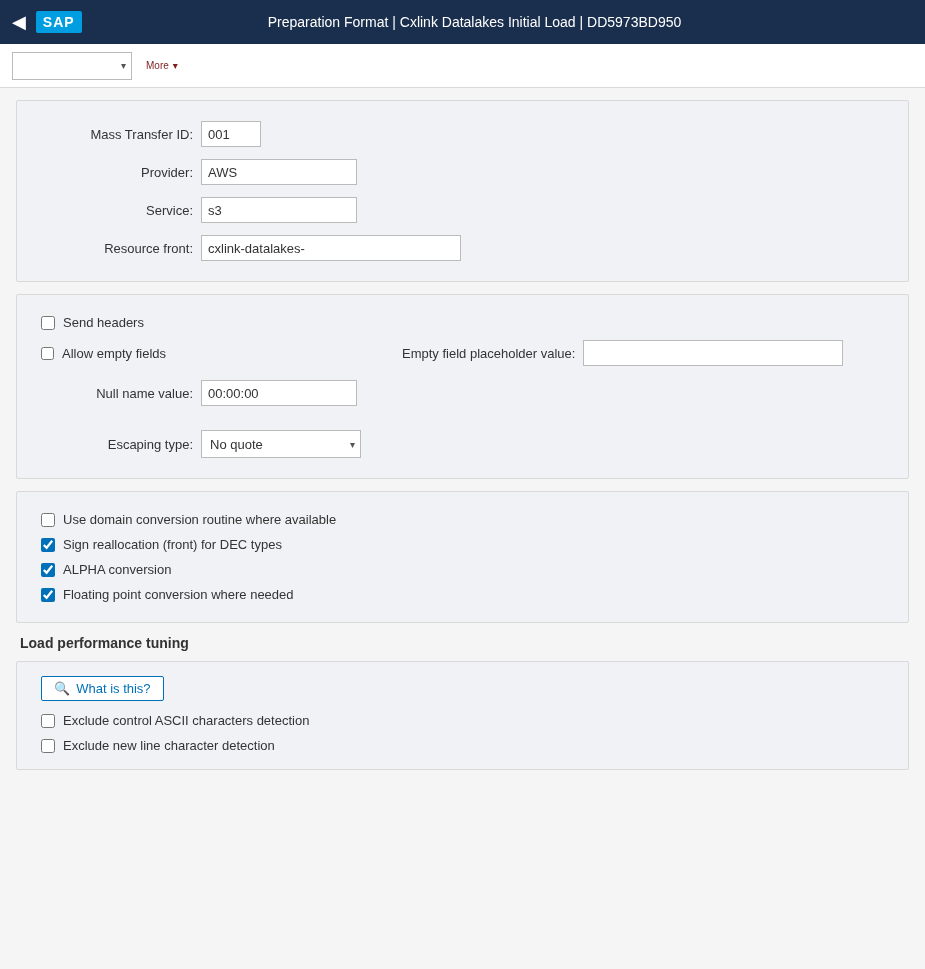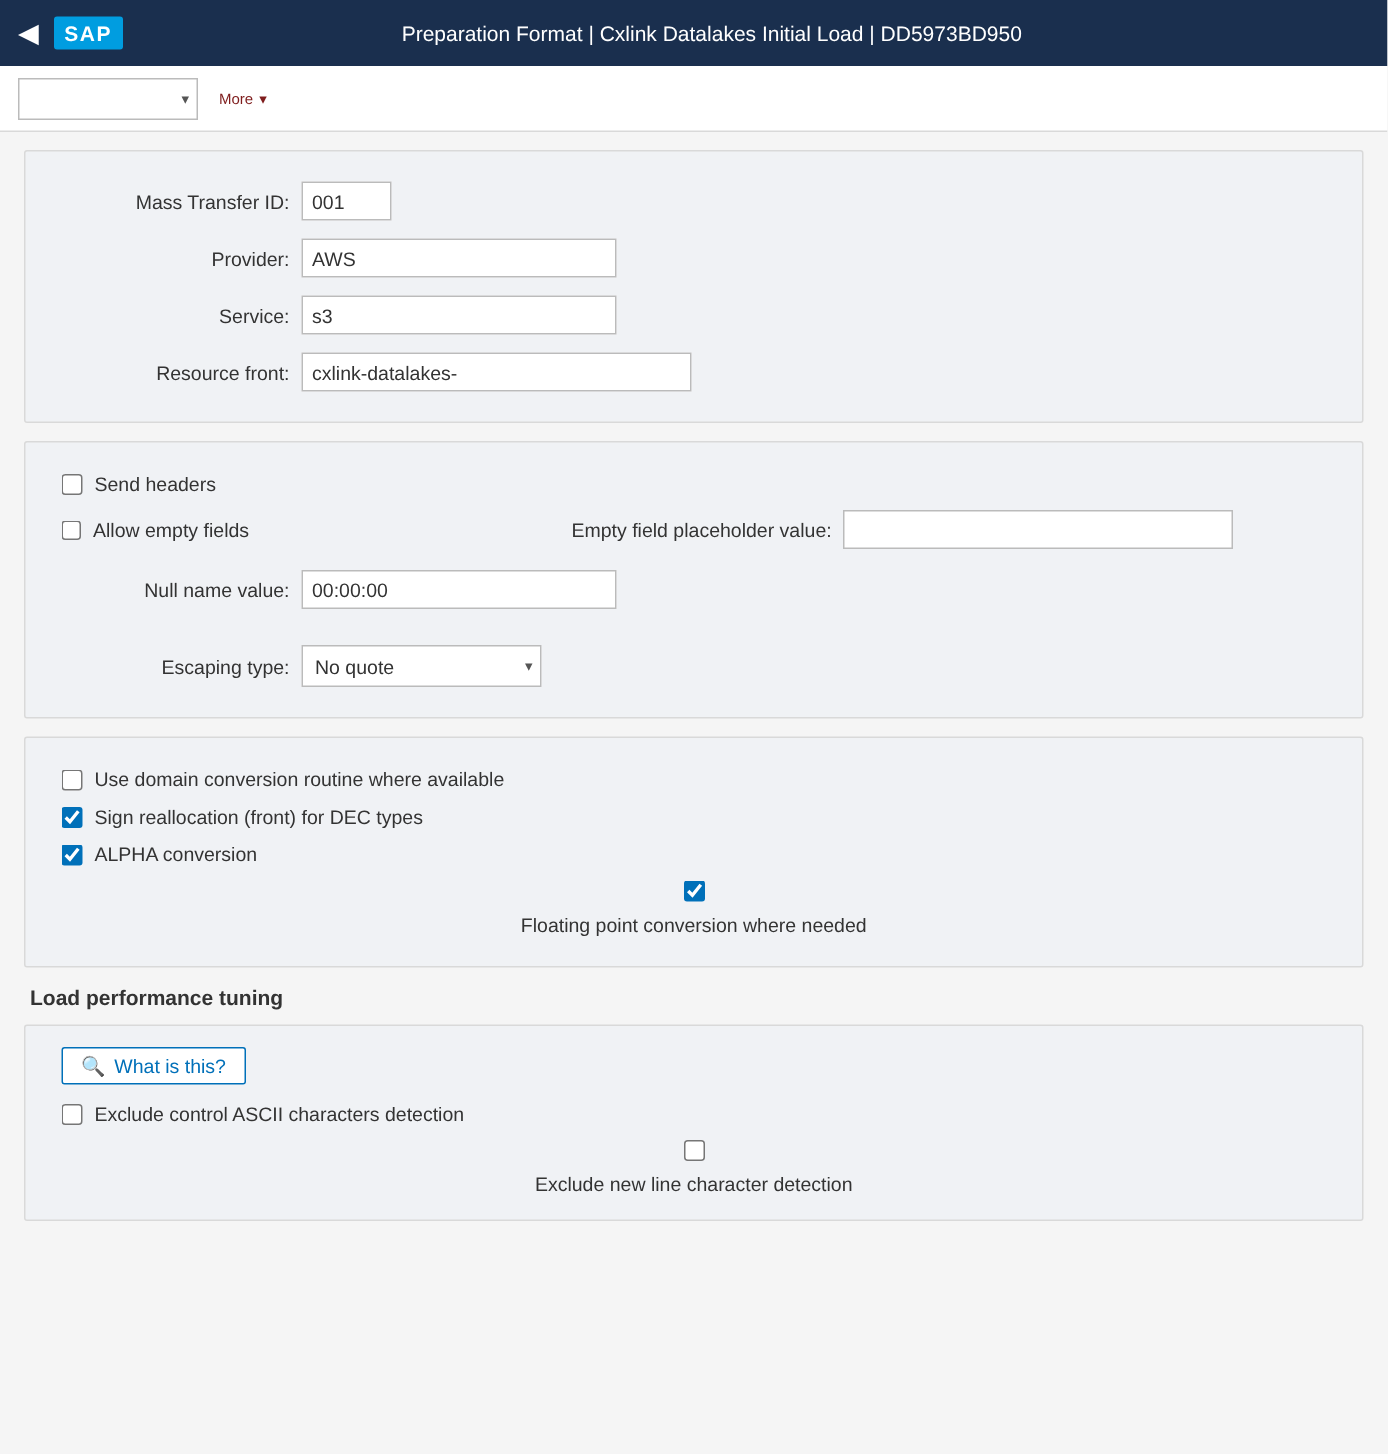--- a/index.html
+++ b/index.html
@@ -129,31 +129,31 @@
     .form-input {
       border: 1px solid #bbb;
       background: #fff;
       padding: 3px 6px;
       font-size: 13px;
       height: 26px;
       color: #333;
       outline: none;
     }
     .input-small { width: 60px; }
-    .input-medium { width: 210px; }
+    .input-medium { width: 156px; }
     .input-large { width: 260px; }
 
     
     .checkbox-row {
       display: flex;
       align-items: center;
       gap: 8px;
       margin-bottom: 10px;
     }
-    .checkbox-row:last-child { margin-bottom: 0; flex-direction: column; }
+    .checkbox-row:last-child { margin-bottom: 0; }
     .checkbox-row input[type="checkbox"] {
       width: 14px;
       height: 14px;
       cursor: pointer;
       flex-shrink: 0;
       accent-color: #0070b9;
     }
     .checkbox-label {
       font-size: 13px;
       color: #333;
@@ -270,21 +270,21 @@
     <div class="checkbox-row">
       <input type="checkbox" id="send-headers" style="">
       <label for="send-headers" class="checkbox-label">Send headers</label>
     </div>
 
     <div style="display:flex; align-items:center; margin-bottom:14px;">
       <div style="display:flex; align-items:center; gap:8px; min-width:300px;">
         <input type="checkbox" id="allow-empty" style="">
         <label for="allow-empty" class="checkbox-label">Allow empty fields</label>
       </div>
-      <div style="display:flex; align-items:center; margin-left:40px;">
+      <div style="display:flex; align-items:center; margin-left:61px;">
         <span class="inline-label">Empty field placeholder value:</span>
         <input class="form-input" style="width: 260px;" type="text" value="">
       </div>
     </div>
 
 
     <div class="form-row">
       <span class="form-label">Null name value:</span>
       <input class="form-input input-medium" type="text" value="00:00:00" style="">
     </div>

